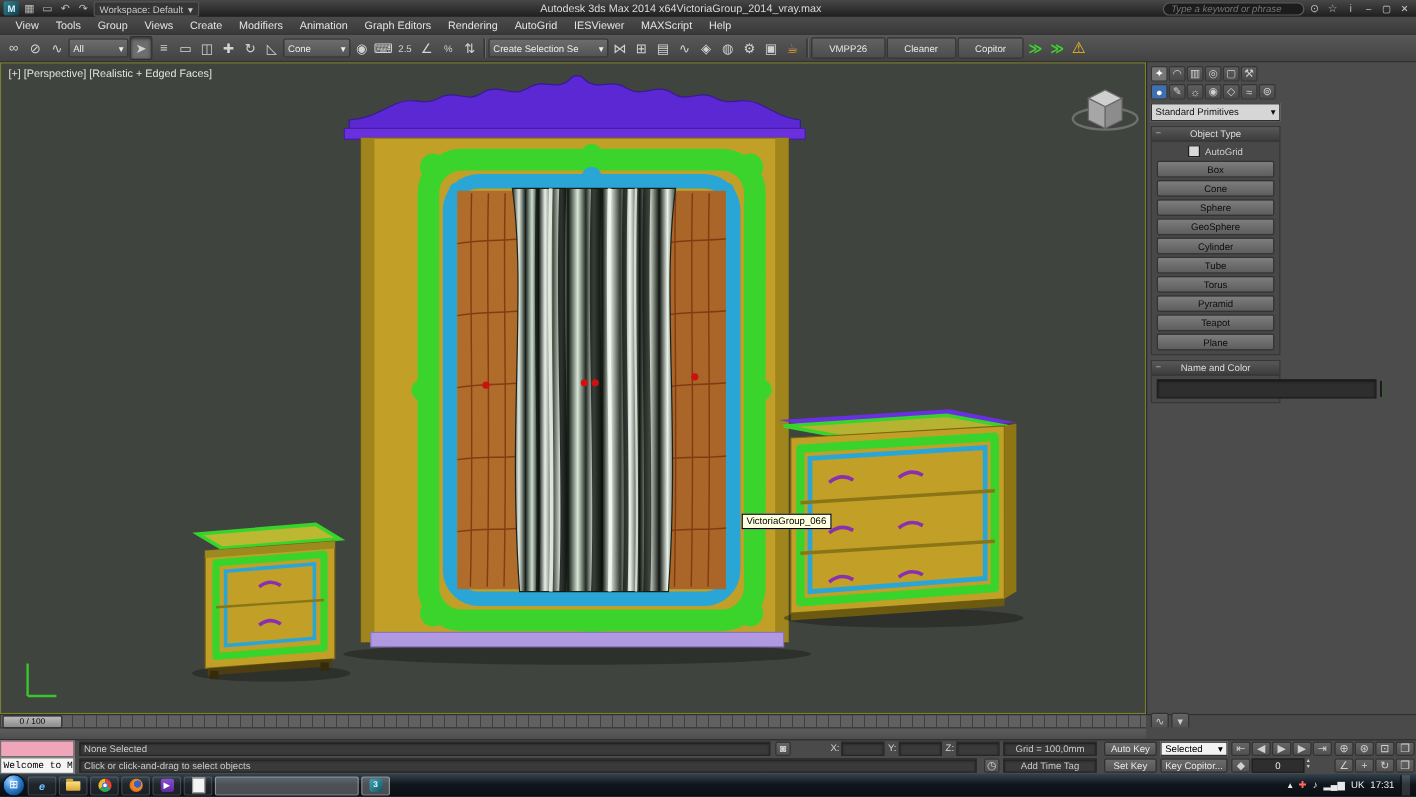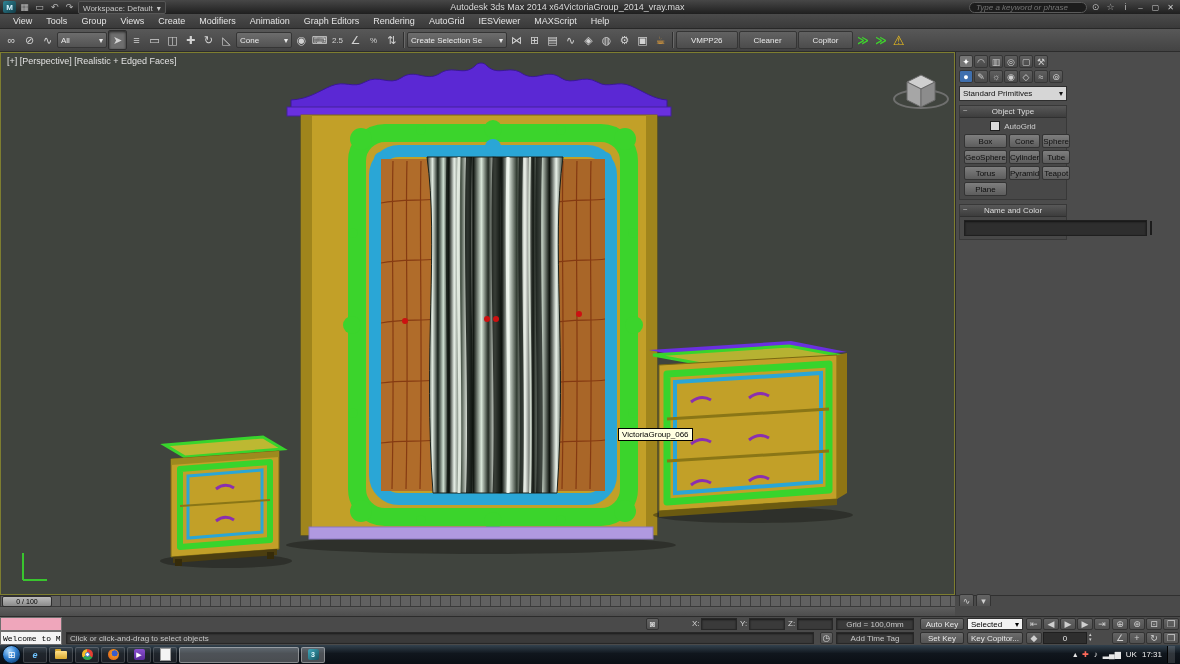--- a/index.html
+++ b/index.html
@@ -53,21 +53,21 @@
   .cp-tab.activeblue{background:#3f6fae;color:#fff}
   .cp-dd{height:13px;background:#d6d6d6;color:#101010;border:1px solid #2e2e2e;display:flex;align-items:center;
          justify-content:space-between;padding:0 3px;font-size:8px;margin:3px 0 4px 0}
   .rollout{background:#484848;border:1px solid #383838;margin-bottom:4px}
   .rollout-h{height:11px;background:linear-gradient(#585858,#3d3d3d);border-bottom:1px solid #303030;position:relative;
              display:flex;align-items:center;justify-content:center;font-size:8px;color:#dcdcdc}
   .rollout-h .minus{position:absolute;left:3px;top:0;font-size:8px;color:#bbb}
   .cp-body{padding:3px 4px;display:flex;flex-direction:column;gap:3px}
   .autogrid{display:flex;align-items:center;justify-content:center;gap:4px;font-size:8px;color:#cfcfcf}
   .cb{width:8px;height:8px;background:#d8d8d8;border:1px solid #1e1e1e}
-  .btn-grid{display:grid;grid-template-columns:1fr 1fr 1fr;gap:2px}
+  .btn-grid{display:grid;grid-template-columns:1fr;gap:2px}
   .obj-btn{height:12px;background:linear-gradient(#7e7e7e,#5d5d5d);border:1px solid #333;border-radius:2px;
            color:#0d0d0d;font-size:8px;display:flex;align-items:center;justify-content:center}
   .namerow{display:flex;align-items:center;gap:3px}
   .namefield{flex:1;height:12px;background:#2e2e2e;border:1px solid #1f1f1f;box-shadow:inset 0 1px 2px #141414}
   .swatch{width:13px;height:12px;border:1px solid #1c1c1c}
   
   .timeline{left:0;top:595px;width:955px;height:11px;background-color:#616161;border-top:1px solid #303030;box-sizing:border-box;
             background-image:repeating-linear-gradient(90deg,rgba(35,35,35,.55) 0 1px,transparent 1px 10px)}
   .ts-handle{left:2px;top:596px;width:48px;height:9px;background:linear-gradient(#bcbcbc,#8a8a8a);border:1px solid #2e2e2e;
              border-radius:2px;color:#000;font-size:7px;display:flex;align-items:center;justify-content:center;z-index:2}
@@ -424,20 +424,21 @@
   <span class="picon">∿</span>
   <span class="picon">▾</span>
 </div>
 <div class="trackbar abs"></div>
 <div class="trackbar-right abs"></div>
 
 <div class="status abs">
   <div class="mini-pink"></div>
   <div class="mini-white">Welcome to M</div>
 
+  <div class="sunken" style="left:66px;top:1px;width:576px;height:12px">None Selected</div>
   <span class="picon" style="left:646px;top:1px">◙</span>
   <span class="slabel" style="left:692px;top:2px">X:</span>
   <div class="sunken" style="left:701px;top:1px;width:36px;height:12px"></div>
   <span class="slabel" style="left:740px;top:2px">Y:</span>
   <div class="sunken" style="left:749px;top:1px;width:36px;height:12px"></div>
   <span class="slabel" style="left:788px;top:2px">Z:</span>
   <div class="sunken" style="left:797px;top:1px;width:36px;height:12px"></div>
   <div class="sunken" style="left:836px;top:1px;width:78px;height:12px;justify-content:center">Grid = 100,0mm</div>
 
   <div class="sunken" style="left:66px;top:15px;width:748px;height:12px">Click or click-and-drag to select objects</div>

